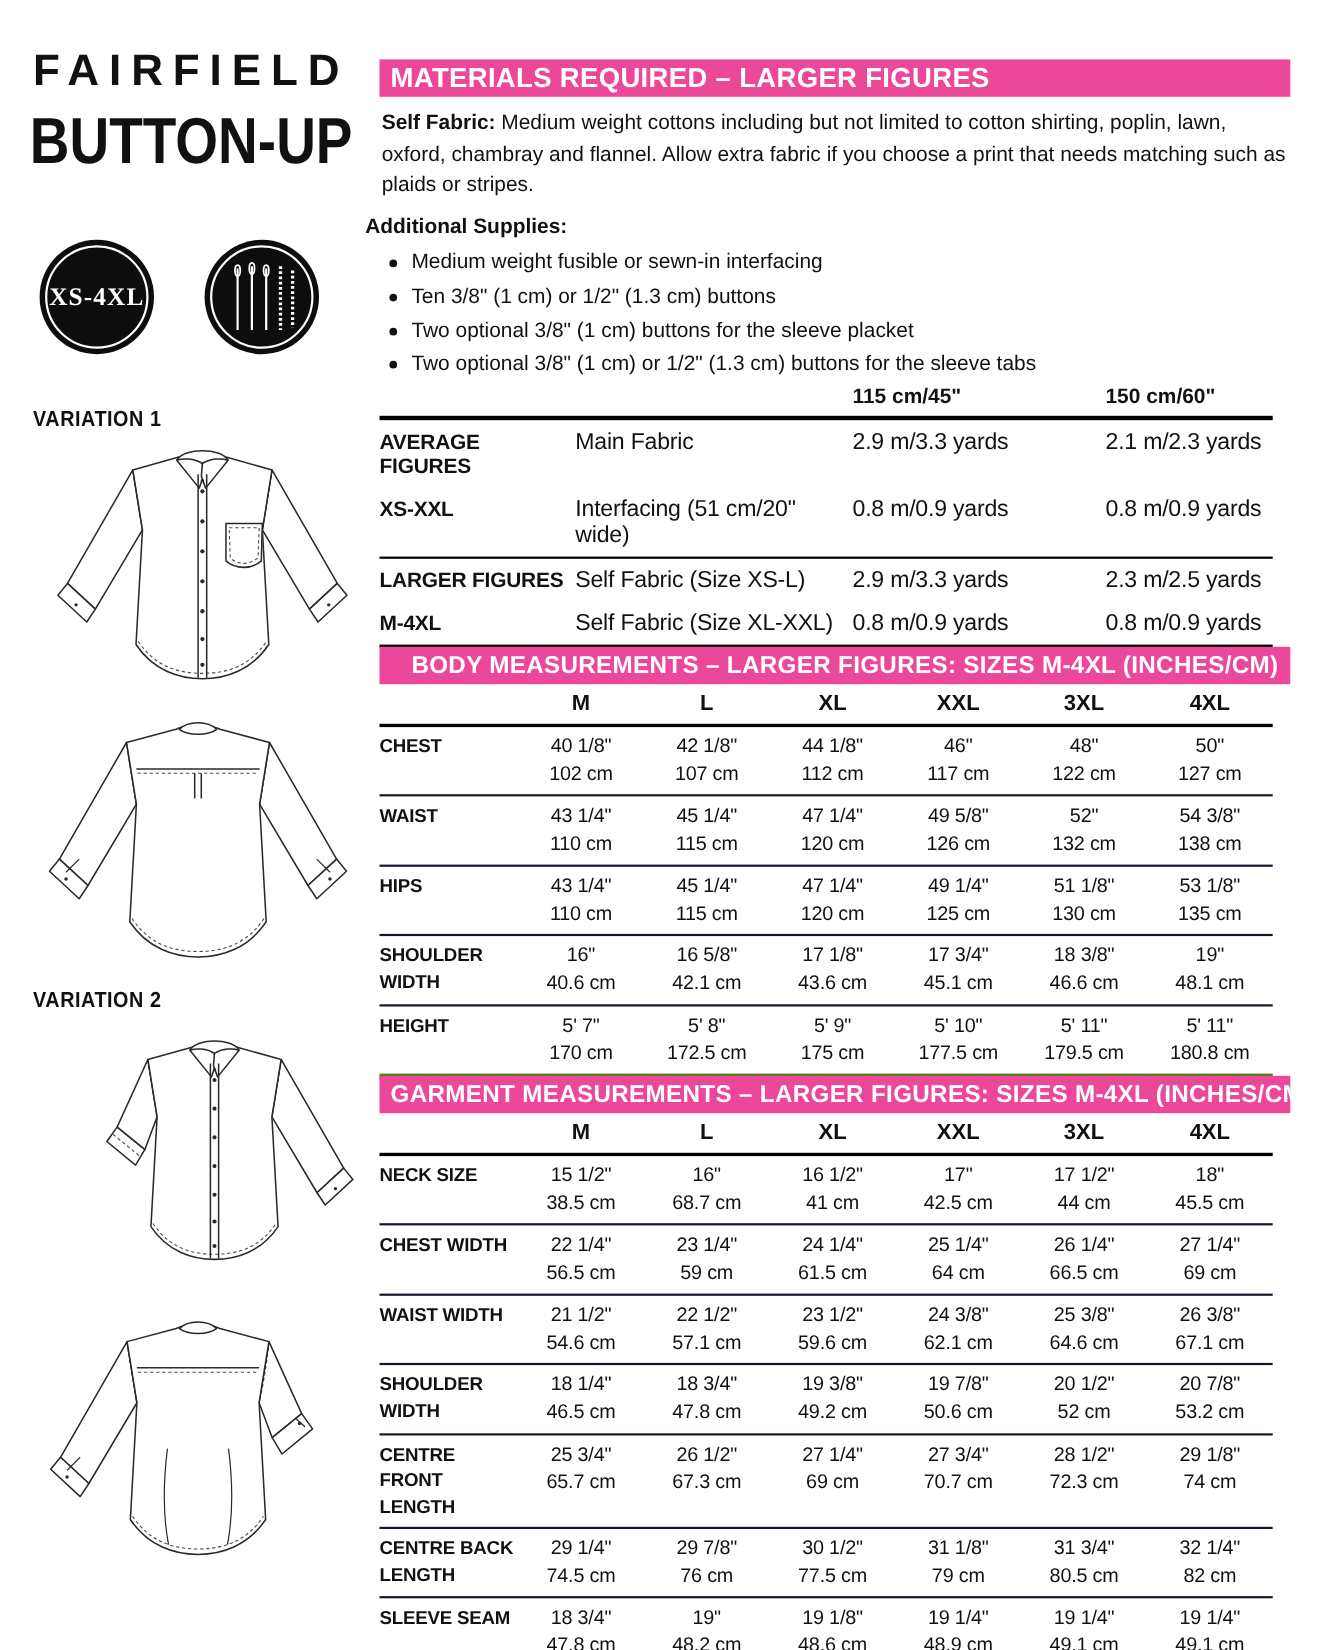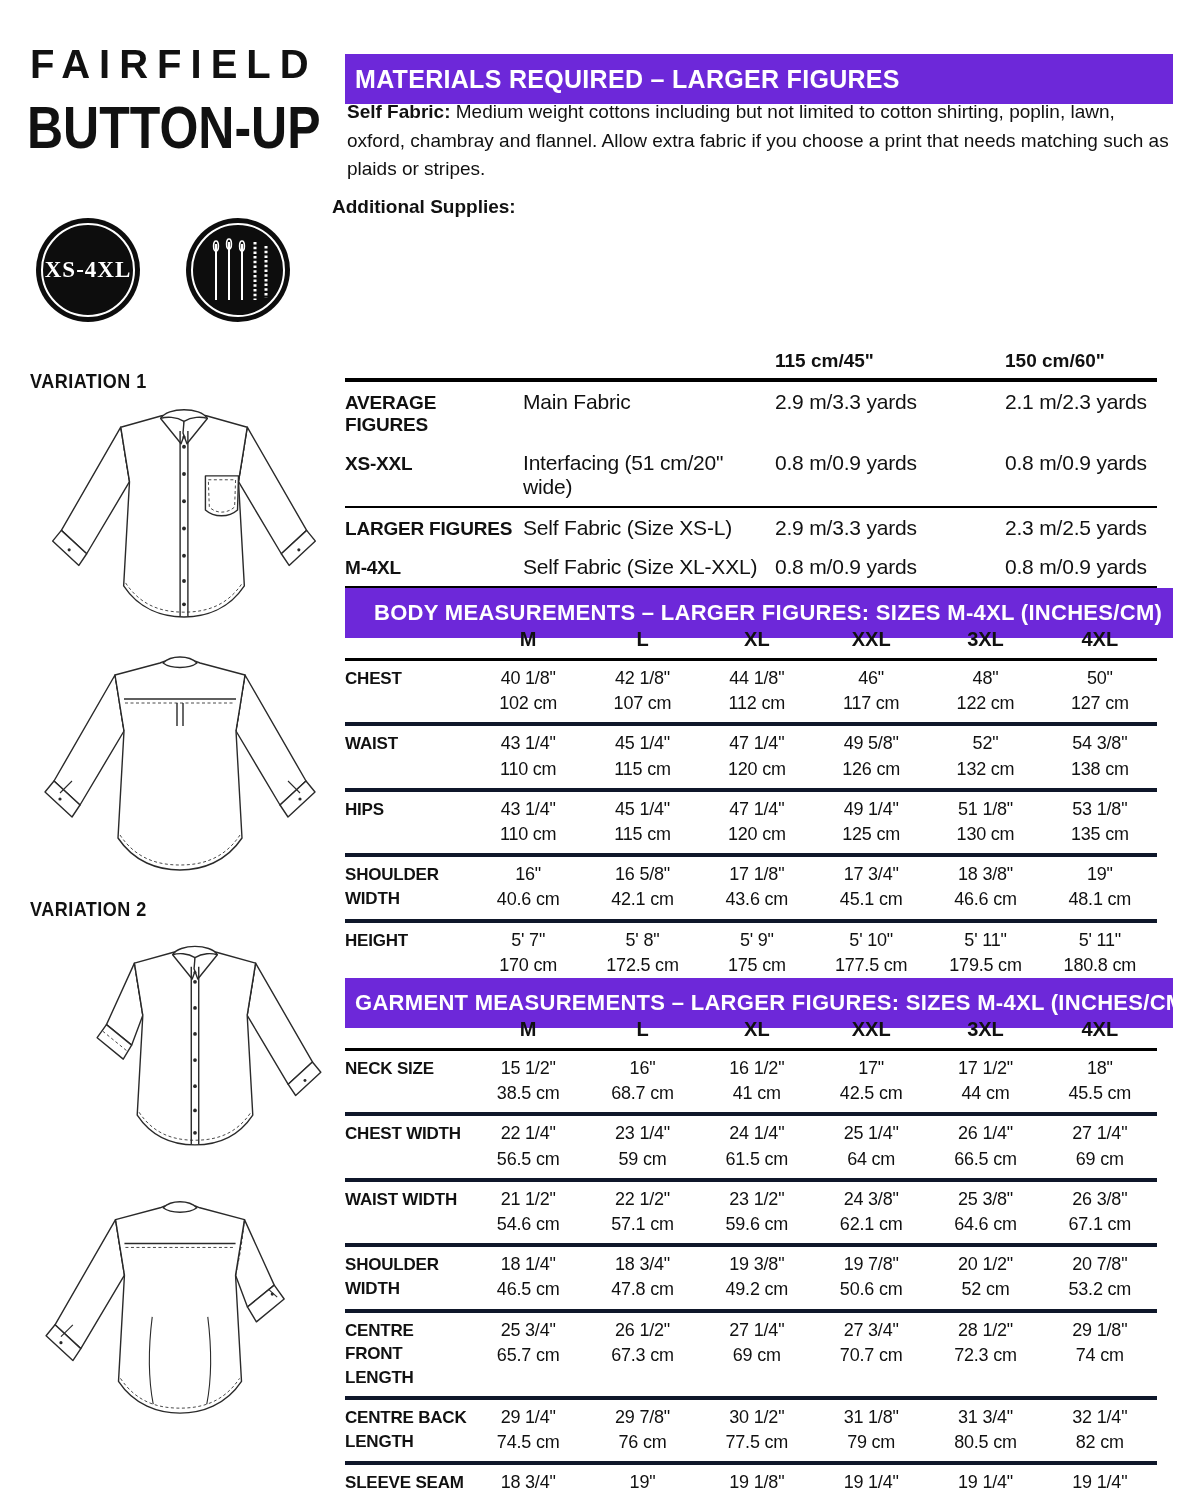--- a/index.html
+++ b/index.html
@@ -18,21 +18,21 @@
   .badge-text{color:#fff;font-family:"Liberation Serif",serif;font-weight:700;
               font-size:23px;letter-spacing:1px;}
   .variation-label{position:absolute;left:30px;font-size:18px;font-weight:700;
                    letter-spacing:.5px;transform:scaleY(1.1);transform-origin:left top;}
   #var1-label{top:370px;}
   #var2-label{top:898px;}
   .shirt{position:absolute;}
   .shirt path, .shirt circle{vector-effect:non-scaling-stroke;}
 
   
-  .bar{position:absolute;left:345px;width:828px;height:50px;background:#6d28d9;color:#fff;
+  .bar{position:absolute;left:345px;width:828px;height:34px;background:#ec4899;color:#fff;
        font-weight:700;display:flex;align-items:center;padding-left:10px;box-sizing:border-box;
        letter-spacing:.3px;white-space:nowrap;}
   #bar-materials{top:54px;font-size:25px;}
   #bar-body{top:588px;font-size:22px;padding-left:29px;}
   #bar-garment{top:978px;font-size:22px;}
 
   .selffabric{position:absolute;left:347px;top:98px;width:822px;font-size:19px;line-height:1.5;}
   .selffabric b{font-weight:700;}
   .supplies-label{position:absolute;left:332px;top:196px;font-size:19px;font-weight:700;}
   .bullets{position:absolute;left:352px;top:224px;width:800px;margin:0;padding:0;list-style:none;}
@@ -52,21 +52,21 @@
   .mat-item,.mat-val{font-size:21px;letter-spacing:-.2px;}
 
   
   .mtable{position:absolute;left:345px;width:812px;}
   #body-table{top:624px;}
   #garment-table{top:1014px;}
   .size-row{display:grid;grid-template-columns:126px repeat(6,1fr);padding:4px 0 7px 0;}
   .m-size{text-align:center;font-weight:700;font-size:20px;}
   .m-rows{border-top:3.5px solid #000;}
   .m-row{display:grid;grid-template-columns:126px repeat(6,1fr);padding:5px 0 6px 0;
-         border-bottom:4px solid #0f172a;}
+         border-bottom:2px solid #0f172a;}
   .m-row:last-child{border-bottom:6px solid #4d7c0f;}
   .m-label{font-weight:700;font-size:17px;line-height:1.4;white-space:pre-line;
            letter-spacing:-.2px;padding-top:1px;}
   .m-cell{text-align:center;font-size:18px;line-height:1.4;letter-spacing:-.2px;}
 </style>
 </head>
 <body>
 
 <div id="page">
 
@@ -207,20 +207,26 @@
         <circle cx="30" cy="166" r="1.6"></circle>
         <circle cx="243" cy="117" r="1.6"></circle>
       </g>
   </svg>
 
   <div class="bar" id="bar-materials">MATERIALS REQUIRED – LARGER FIGURES</div>
 
   <div class="selffabric"><b>Self Fabric:</b><span> Medium weight cottons including but not limited to cotton shirting, poplin, lawn, oxford, chambray and flannel. Allow extra fabric if you choose a print that needs matching such as plaids or stripes.</span></div>
 
   <div class="supplies-label">Additional Supplies:</div>
+  <ul class="bullets">
+    <li>Medium weight fusible or sewn-in interfacing</li>
+    <li>Ten 3/8" (1 cm) or 1/2" (1.3 cm) buttons</li>
+    <li>Two optional 3/8" (1 cm) buttons for the sleeve placket</li>
+    <li>Two optional 3/8" (1 cm) or 1/2" (1.3 cm) buttons for the sleeve tabs</li>
+  </ul>
 
   <div id="materials-table">
     <div class="mat-grid mat-headrow">
       <div></div>
         <div></div>
       <div>115 cm/45"</div>
       <div>150 cm/60"</div>
     </div>
     <div class="mat-grid mat-row first">
       <div class="mat-group">AVERAGE FIGURES</div>

